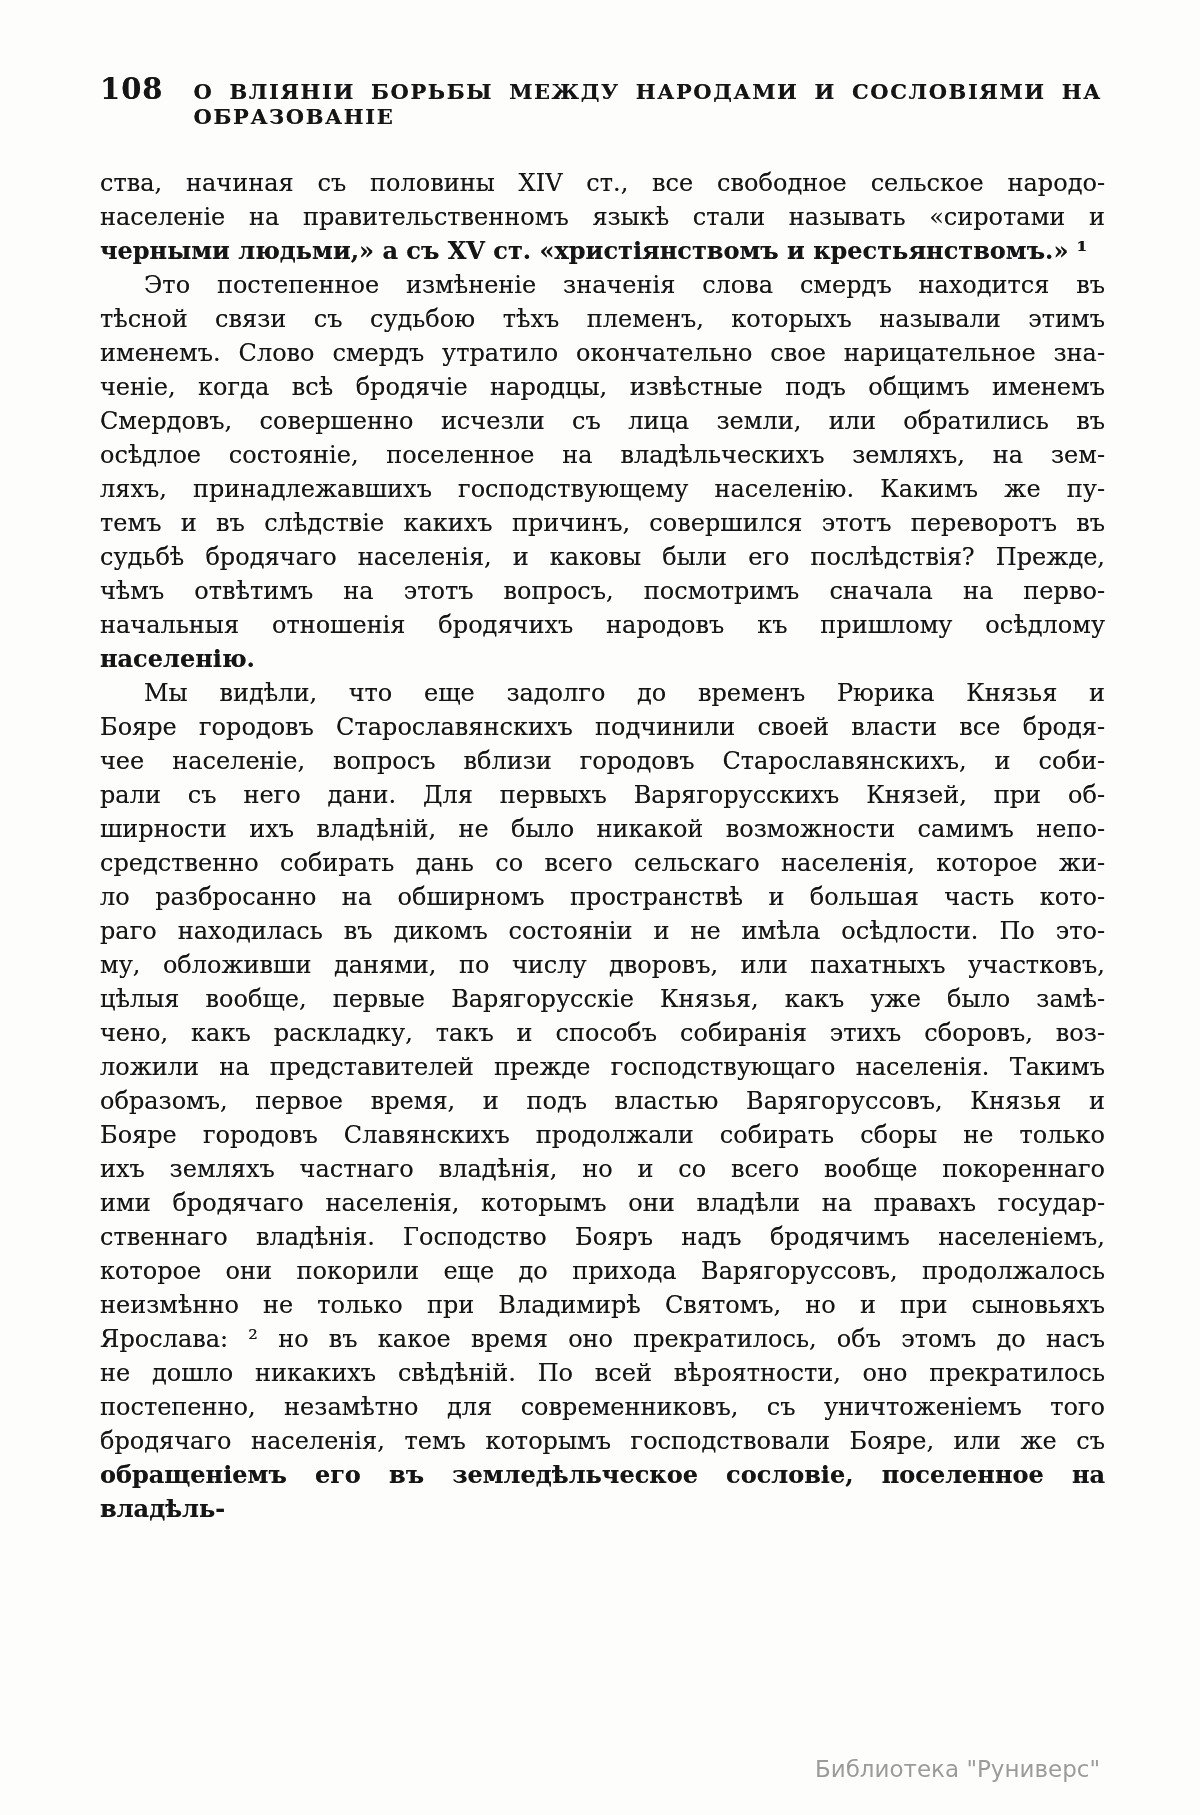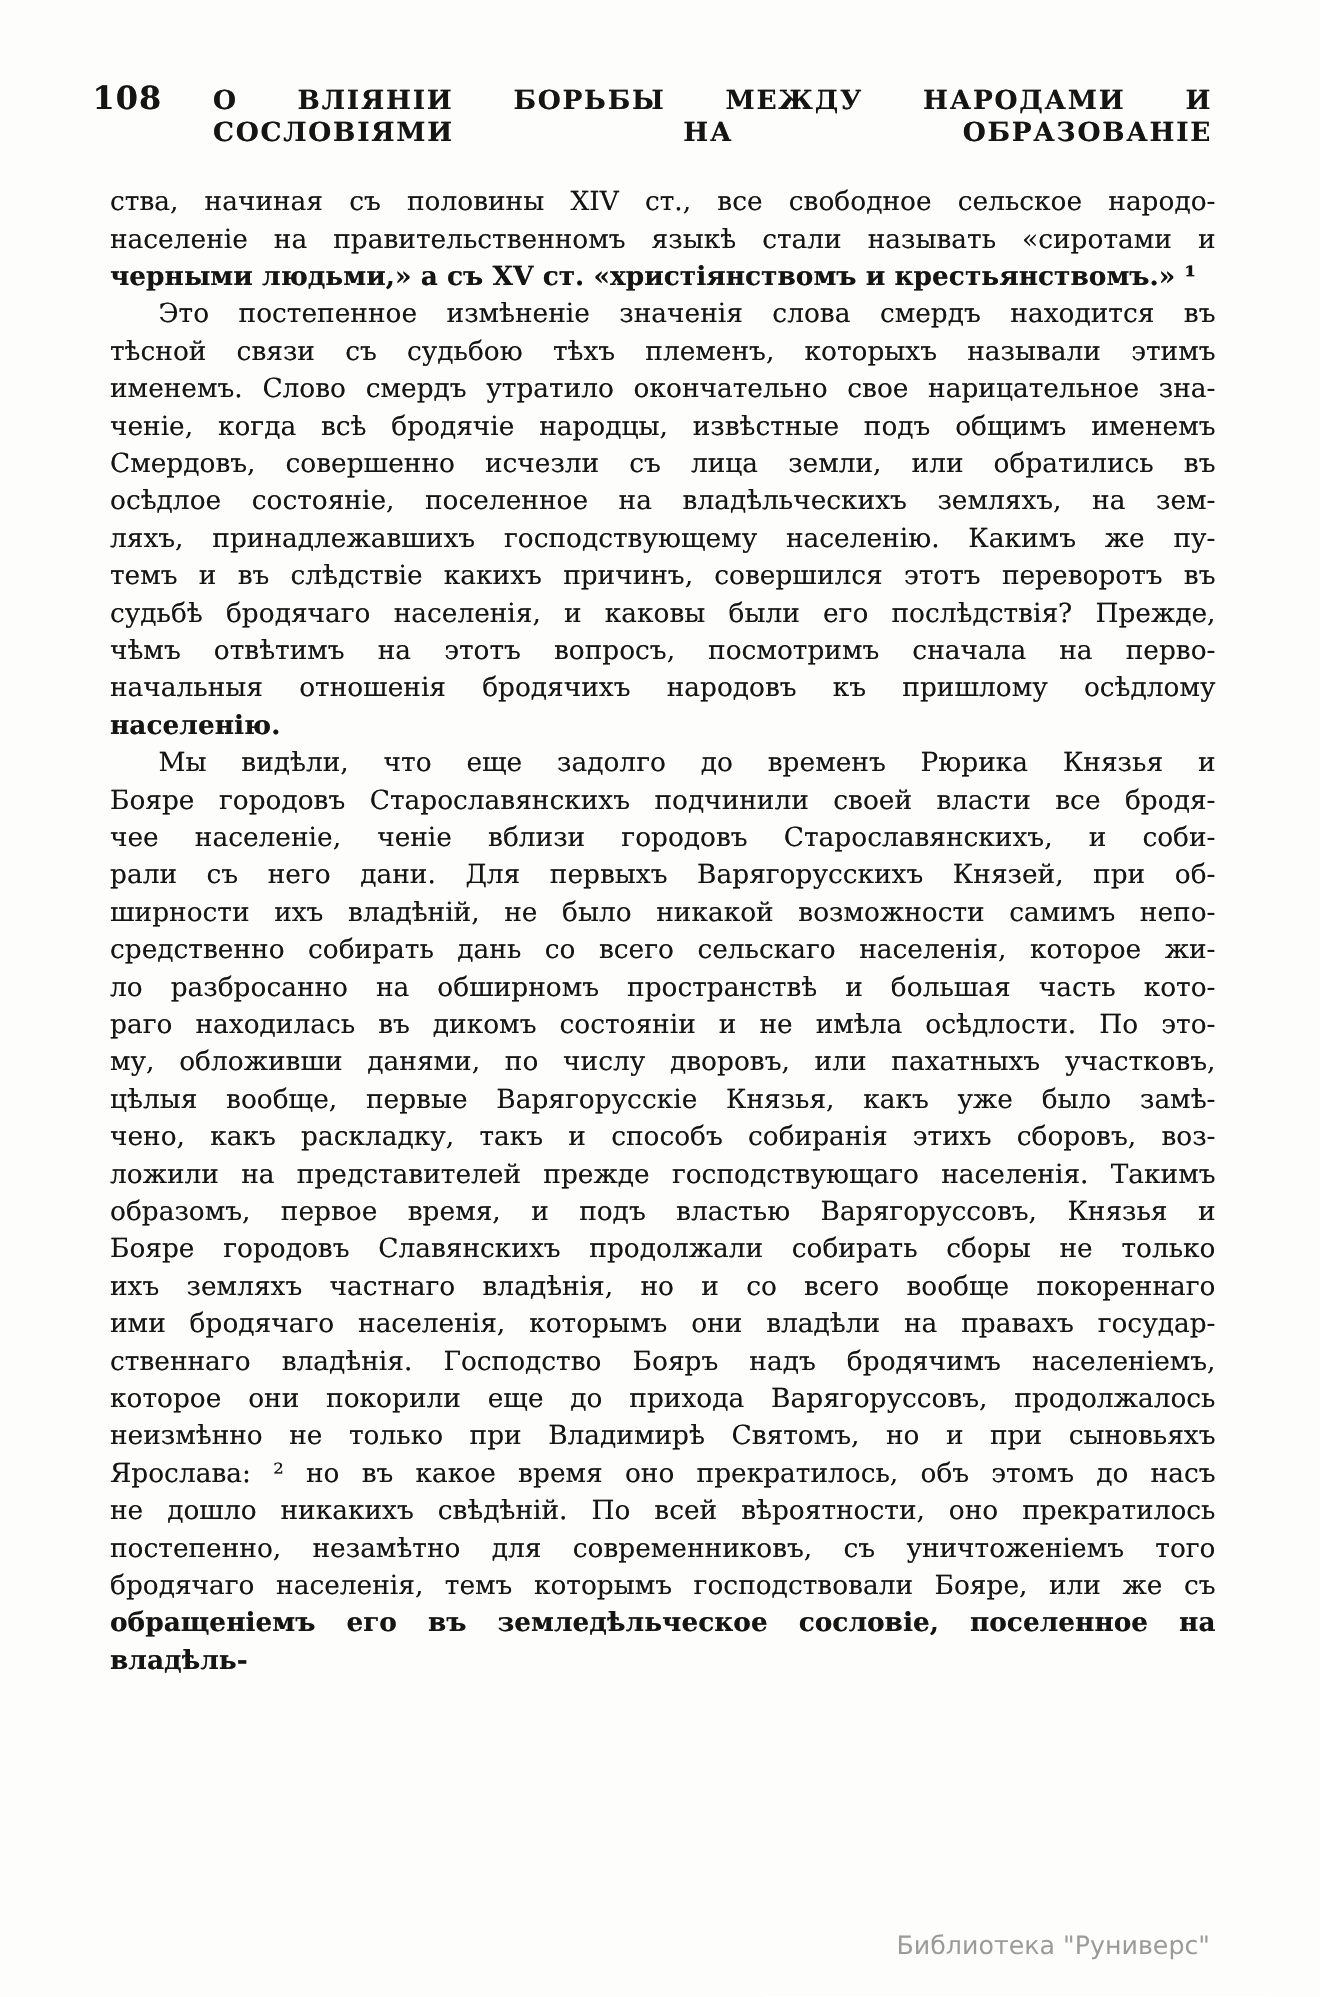--- a/index.html
+++ b/index.html
@@ -12,37 +12,37 @@
     width: 1200px;
     height: 1815px;
     background: #fdfdfc;
     overflow: hidden;
     font-family: "DejaVu Serif", "Liberation Serif", serif;
     color: #151515;
   }
   
   #running-head {
     position: absolute;
-    left: 84px;
+    left: 100px;
     right: 98px;
     top: 72px;
     display: flex;
     align-items: baseline;
     font-weight: bold;
     text-shadow: 0 0 0.6px rgba(0,0,0,0.55);
   }
   #page-number {
     font-size: 29px;
     letter-spacing: 1px;
     flex: 0 0 auto;
   }
   #running-title {
     flex: 1 1 auto;
-    margin-left: 46px;
-    font-size: 24px;
+    margin-left: 30px;
+    font-size: 21px;
     letter-spacing: 1.6px;
     word-spacing: 6px;
     text-align: justify;
     text-align-last: justify;
     white-space: normal;
   }
   
   #text-block {
     position: absolute;
     left: 100px;
@@ -97,21 +97,21 @@
       <div class="line">Смердовъ, совершенно исчезли съ лица земли, или обратились въ</div>
       <div class="line">осѣдлое состояніе, поселенное на владѣльческихъ земляхъ, на зем-</div>
       <div class="line">ляхъ, принадлежавшихъ господствующему населенію. Какимъ же пу-</div>
       <div class="line">темъ и въ слѣдствіе какихъ причинъ, совершился этотъ переворотъ въ</div>
       <div class="line">судьбѣ бродячаго населенія, и каковы были его послѣдствія? Прежде,</div>
       <div class="line">чѣмъ отвѣтимъ на этотъ вопросъ, посмотримъ сначала на перво-</div>
       <div class="line">начальныя отношенія бродячихъ народовъ къ пришлому осѣдлому</div>
       <div class="line last">населенію.</div>
       <div class="line indent">Мы видѣли, что еще задолго до временъ Рюрика Князья и</div>
       <div class="line">Бояре городовъ Старославянскихъ подчинили своей власти все бродя-</div>
-      <div class="line">чее населеніе, ченіе вблизи городовъ Старославянскихъ, и соби-</div>
+      <div class="line">чее населеніе, вопросъ вблизи городовъ Старославянскихъ, и соби-</div>
       <div class="line">рали съ него дани. Для первыхъ Варягорусскихъ Князей, при об-</div>
       <div class="line">ширности ихъ владѣній, не было никакой возможности самимъ непо-</div>
       <div class="line">средственно собирать дань со всего сельскаго населенія, которое жи-</div>
       <div class="line">ло разбросанно на обширномъ пространствѣ и большая часть кото-</div>
       <div class="line">раго находилась въ дикомъ состояніи и не имѣла осѣдлости. По это-</div>
       <div class="line">му, обложивши данями, по числу дворовъ, или пахатныхъ участковъ,</div>
       <div class="line">цѣлыя вообще, первые Варягорусскіе Князья, какъ уже было замѣ-</div>
       <div class="line">чено, какъ раскладку, такъ и способъ собиранія этихъ сборовъ, воз-</div>
       <div class="line">ложили на представителей прежде господствующаго населенія. Такимъ</div>
       <div class="line">образомъ, первое время, и подъ властью Варягоруссовъ, Князья и</div>

